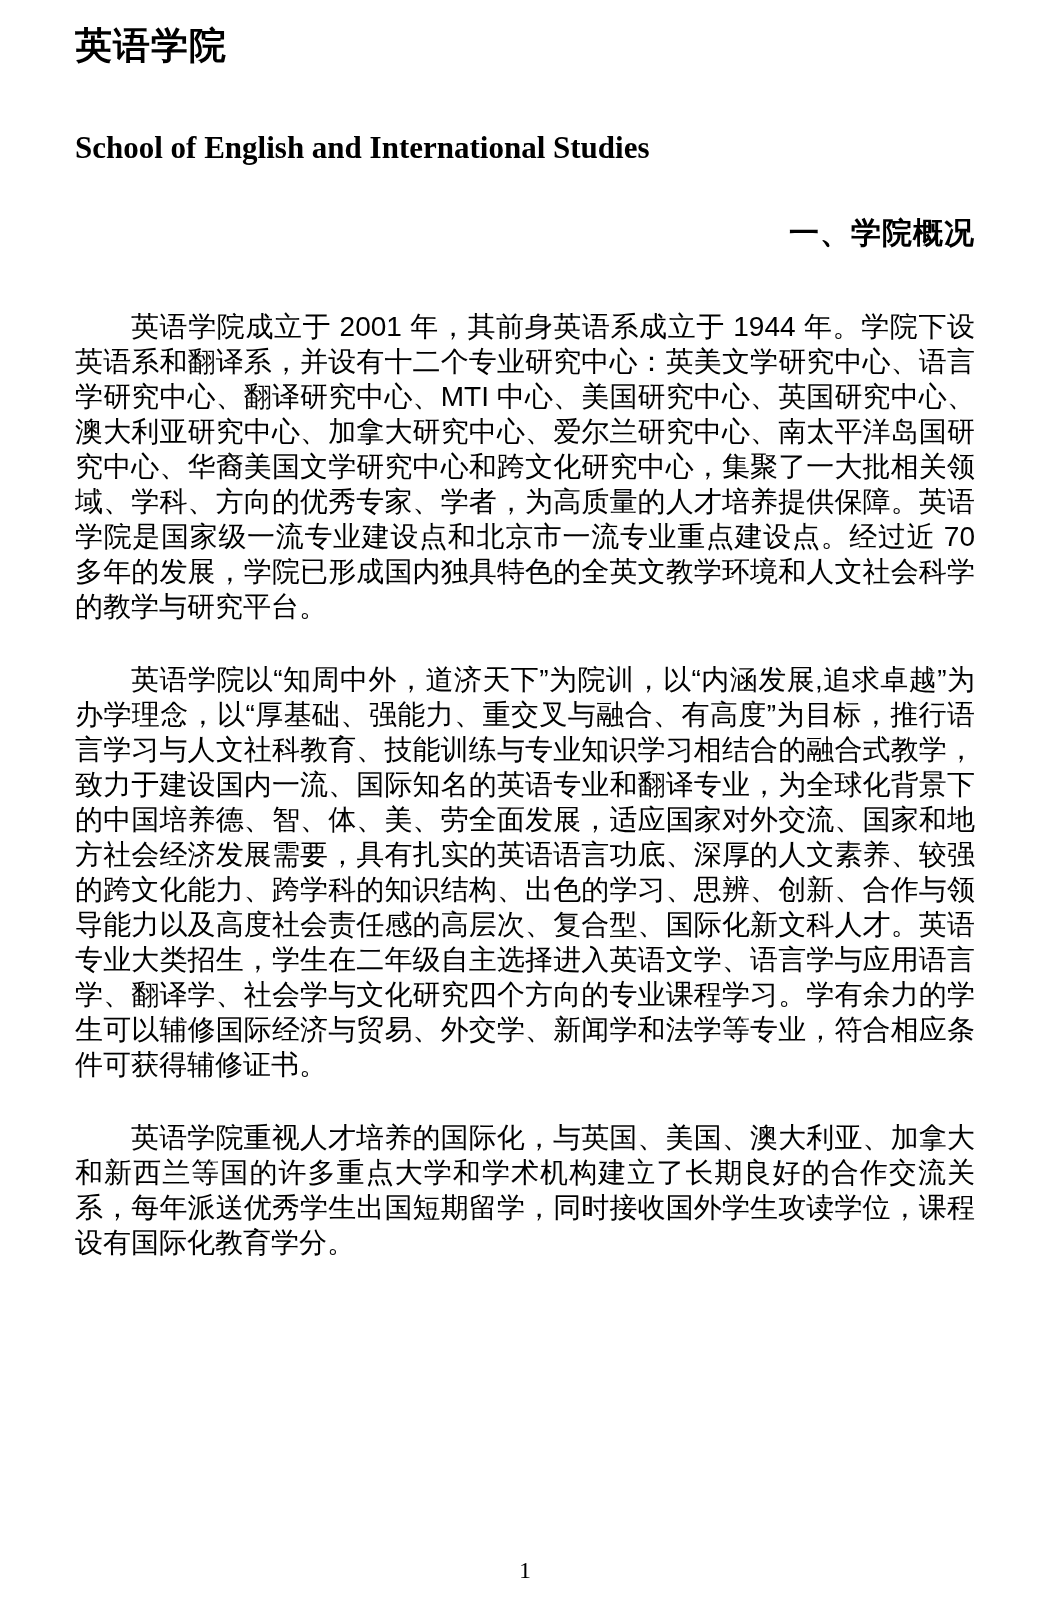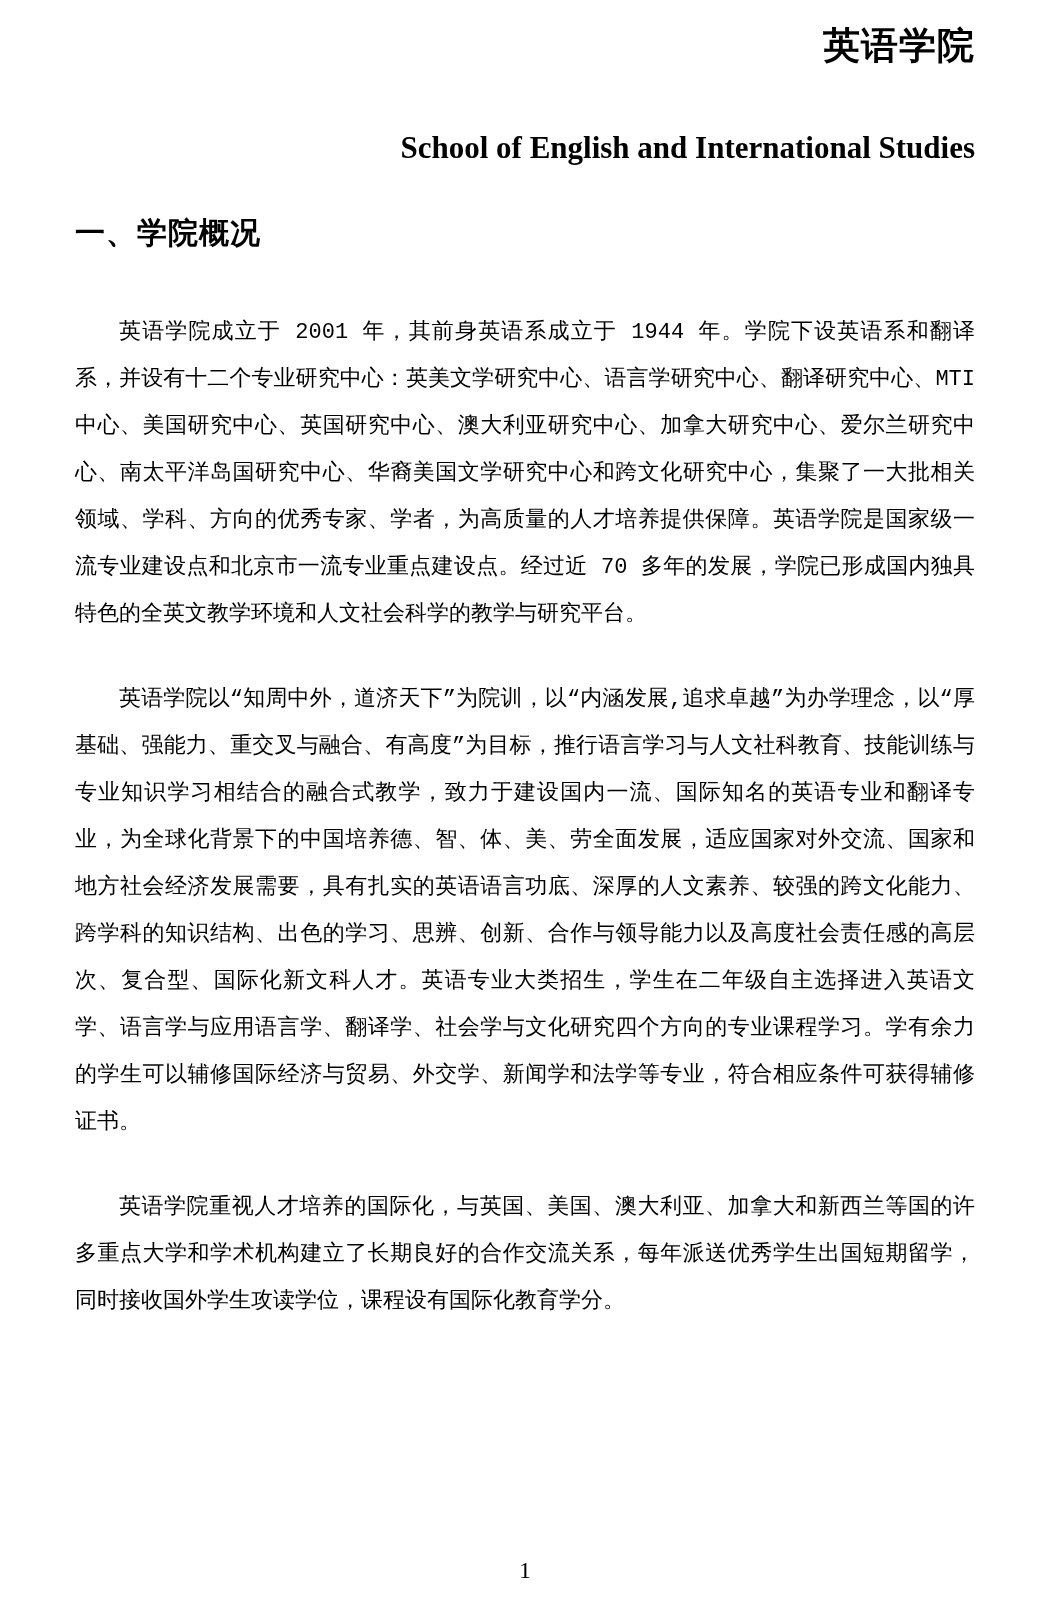--- a/index.html
+++ b/index.html
@@ -21,51 +21,51 @@
     padding: 0 75px;
     box-sizing: border-box;
     background: #ffffff;
   }
   .title-cn {
     margin: 27px 0 0 0;
     font-family: "Liberation Sans", "DejaVu Sans", sans-serif;
     font-weight: bold;
     font-size: 37px;
     line-height: 38px;
-    text-align: right;
+    text-align: left;
     letter-spacing: 1px;
   }
   .title-en {
     margin: 67px 0 0 0;
     font-family: "Liberation Serif", "DejaVu Serif", serif;
     font-weight: bold;
     font-size: 31px;
     line-height: 32px;
-    text-align: right;
+    text-align: left;
   }
   .section-heading {
     margin: 52px 0 0 0;
     font-family: "Liberation Sans", "DejaVu Sans", sans-serif;
     font-weight: bold;
     font-size: 30px;
     line-height: 33px;
-    text-align: left;
+    text-align: right;
     letter-spacing: 1px;
   }
   .body-text {
     margin-top: 60px;
   }
   .body-text p {
     margin: 0 0 38px 0;
-    font-size: 22px;
-    line-height: 47px;
+    font-size: 28px;
+    line-height: 35px;
     text-align: justify;
     text-justify: inter-ideograph;
     text-indent: 2em;
-    font-family: Liberation Mono, monospace;
+    font-family: Liberation Sans, sans-serif;
   }
   .body-text p:last-child {
     margin-bottom: 17px;
   }
   .page-number {
     position: absolute;
     left: 0;
     right: 0;
     top: 1556px;
     text-align: center;

